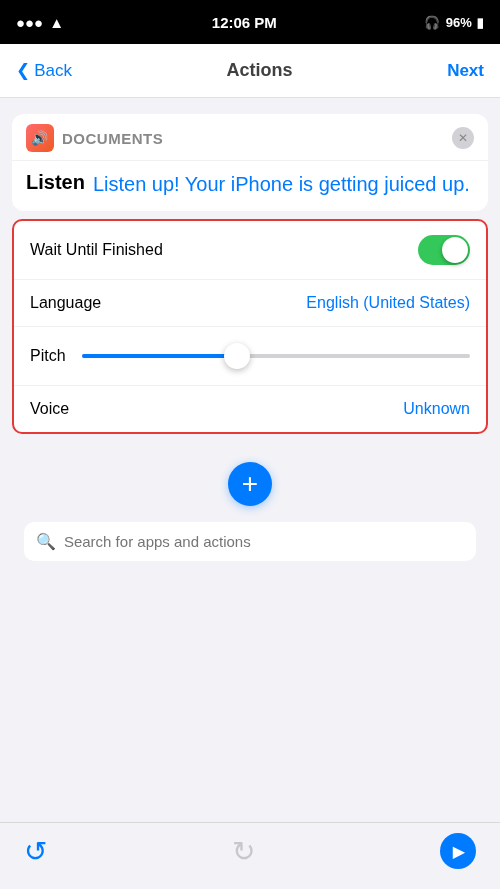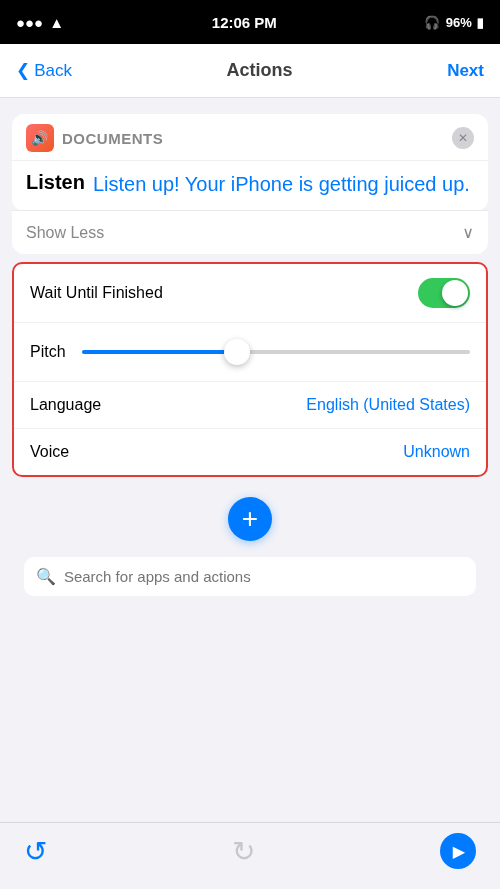--- a/index.html
+++ b/index.html
@@ -155,21 +155,21 @@
     }
     .chevron {
       font-size: 16px;
       color: #888;
     }
 
     
     .expanded-section {
       border: 2.5px solid #e53935;
       border-radius: 10px;
-      margin: 8px 0 4px 0;
+      margin: 8px 0 12px 0;
       background: #fff;
       overflow: hidden;
     }
 
     
     .setting-row {
       display: flex;
       align-items: center;
       justify-content: space-between;
       padding: 14px 16px;
@@ -367,52 +367,48 @@
     </div>
 
     <div class="speak-section">
       <div class="speak-row">
         <span class="speak-label">Listen</span>
         <span class="speak-text">Listen up! Your iPhone is getting juiced up.</span>
       </div>
     </div>
   </div>
 
-  <div class="show-less" style="background:#fff; border-radius: 0 0 12px 12px; margin-top: -1px;">
-    <span class="show-less-label">Show Less</span>
-    <span class="chevron">∨</span>
-  </div>
 
   <div class="expanded-section">
 
     <div class="setting-row">
       <span class="setting-label">Wait Until Finished</span>
       <div class="toggle">
         <div class="toggle-knob"></div>
       </div>
     </div>
 
+
+    <div class="setting-row">
+      <span class="setting-label">Language</span>
+      <span class="setting-value">English (United States)</span>
+    </div>
 
     <div class="setting-row">
       <span class="setting-label">Pitch</span>
       <div class="slider-container">
         <div class="slider-track">
           <div class="slider-bg"></div>
           <div class="slider-fill" style="width: 40%;"></div>
           <div class="slider-thumb" style="left: 40%;"></div>
         </div>
       </div>
     </div>
 
     <div class="setting-row">
-      <span class="setting-label">Language</span>
-      <span class="setting-value">English (United States)</span>
-    </div>
-
-    <div class="setting-row">
       <span class="setting-label">Voice</span>
       <span class="setting-value">Unknown</span>
     </div>
 
   </div>
 
   <div class="add-btn-container">
     <div class="add-btn">
       <span>+</span>
     </div>

